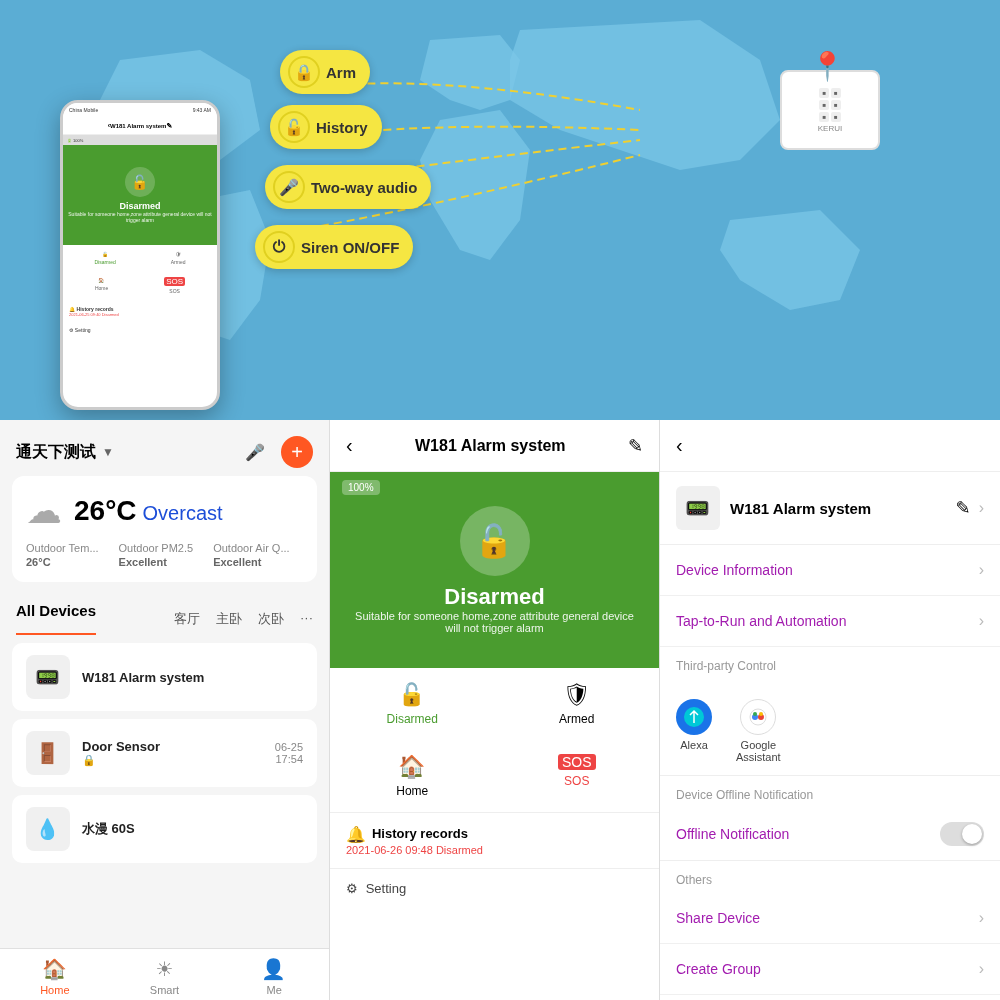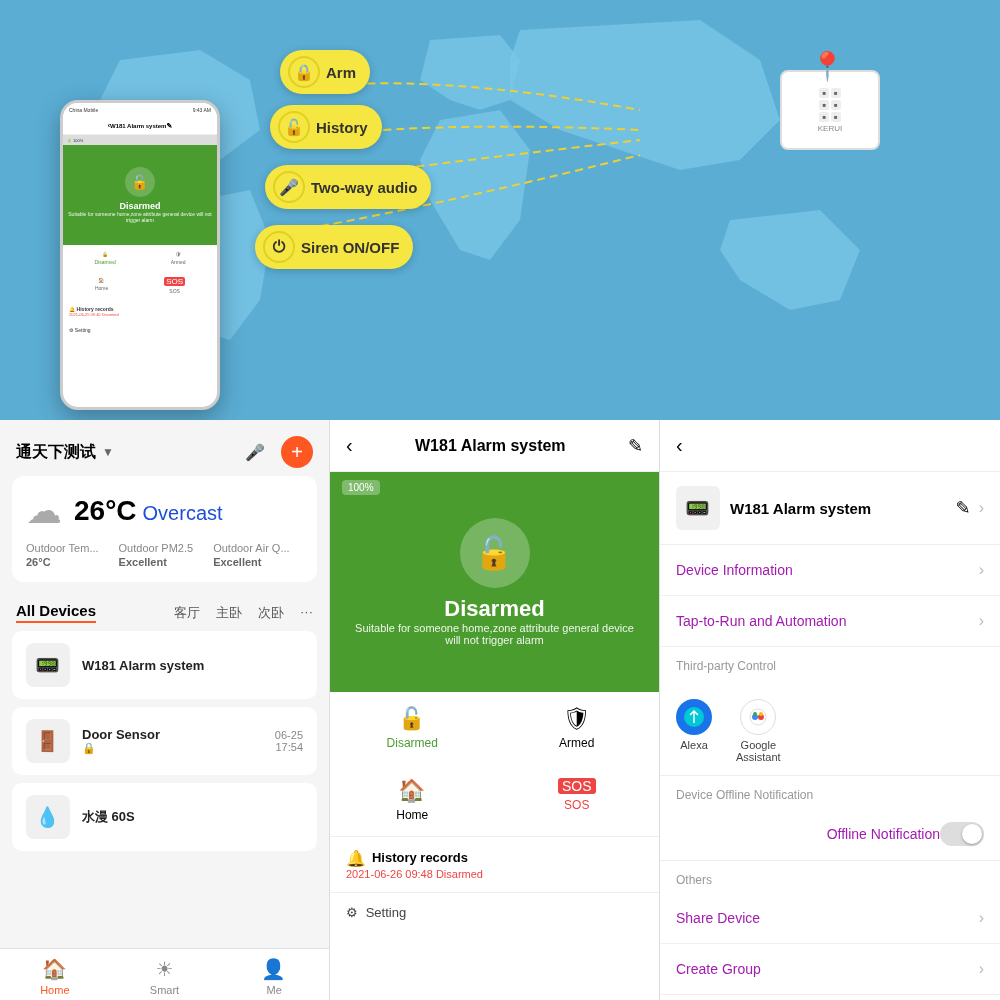--- a/index.html
+++ b/index.html
@@ -267,21 +267,21 @@
       display: flex;
       align-items: center;
       justify-content: space-between;
       padding: 8px 16px;
     }
 
     .devices-title {
       font-size: 15px;
       font-weight: 700;
       border-bottom: 2px solid #ff5722;
-      padding-bottom: 2px;
+      padding-bottom: 14px;
     }
 
     .room-tabs {
       display: flex;
       gap: 16px;
       font-size: 13px;
       color: #555;
     }
 
     .device-list {
@@ -370,21 +370,21 @@
       border-bottom: 1px solid #eee;
     }
 
     .alarm-title {
       font-size: 16px;
       font-weight: 600;
     }
 
     .alarm-green-area {
       background: #4a9c2f;
-      height: 220px;
+      height: 196px;
       display: flex;
       flex-direction: column;
       align-items: center;
       justify-content: flex-end;
       color: white;
       gap: 8px;
     }
 
     .alarm-green-area-inner {
       position: relative;
@@ -569,21 +569,21 @@
     .alexa-icon { background: #1a73e8; color: white; }
     .google-icon { background: #fff; border: 1px solid #ddd; font-size: 14px; }
 
     .offline-section {
       border-bottom: 1px solid #eee;
     }
 
     .toggle-container {
       display: flex;
       align-items: center;
-      justify-content: flex-end;
+      justify-content: space-between;
       padding: 14px 16px;
     }
 
     .toggle {
       width: 44px;
       height: 24px;
       background: #ddd;
       border-radius: 12px;
       position: relative;
       cursor: pointer;

